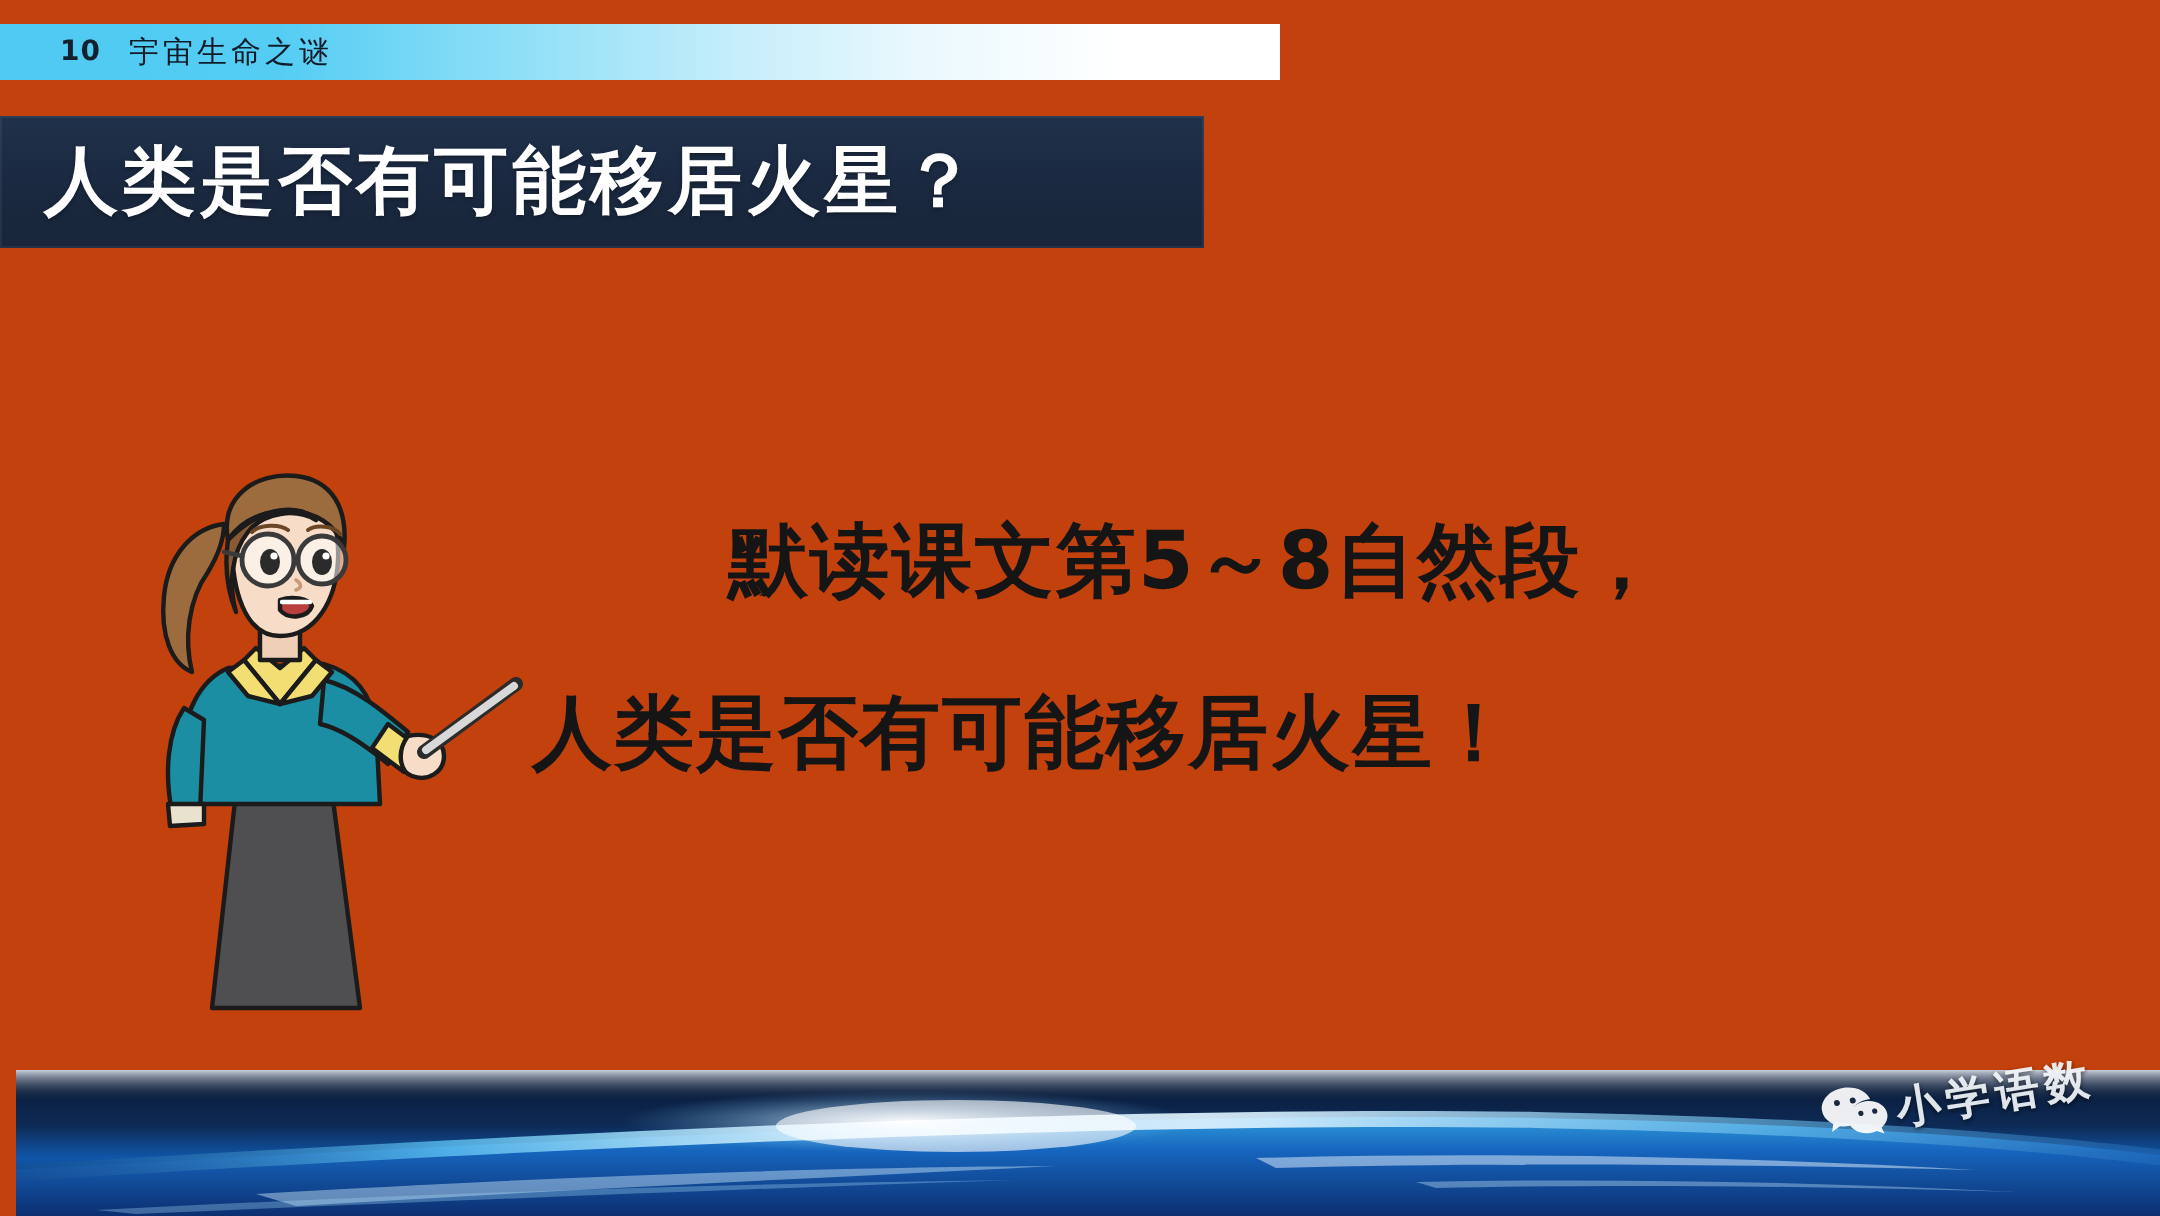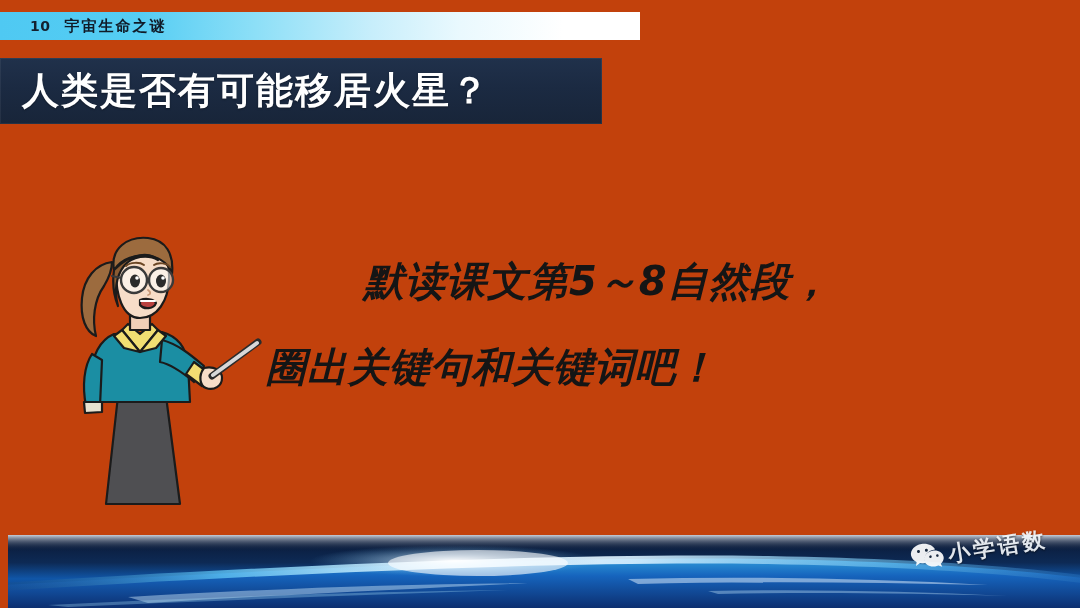--- a/index.html
+++ b/index.html
@@ -49,21 +49,21 @@
   }
   .lesson-num {
     font-size: 14px;
     color: #14202e;
     font-weight: 600;
     letter-spacing: .5px;
   }
   .lesson-title {
     font-size: 15px;
     color: #101b28;
-    font-weight: 700;
+    font-weight: 400;
     letter-spacing: 2px;
   }
 
   
   .title-banner {
     position: absolute;
     left: 0;
     top: 58px;
     width: 602px;
     height: 66px;
@@ -98,21 +98,20 @@
     top: 88px;
     width: 700px;
   }
   .instr-line {
     color: #151515;
     font-size: 40px;
     font-weight: 700;
     letter-spacing: 1px;
     line-height: 86px;
     white-space: nowrap;
-    font-style: italic;
   }
   .instr-line.line1 { padding-left: 106px; }
   .instr-line.line2 { padding-left: 8px; }
 
   
   .teacher {
     position: absolute;
     left: 62px;
     top: 86px;
     width: 200px;
@@ -240,21 +239,21 @@
           <path d="M86 54 C89 56 89 58 86 59" fill="none" stroke="#c99a78" stroke-width="1.8"></path>
 
           <path d="M150 140 L196 106" stroke="#2b2b2b" stroke-width="7" stroke-linecap="round"></path>
           <path d="M151 139 L195 107" stroke="#d8d8d8" stroke-width="4" stroke-linecap="round"></path>
         </g>
       </svg>
     </div>
 
     <div class="instructions">
       <div class="instr-line line1">默读课文第5～8自然段，</div>
-      <div class="instr-line line2">圈出关键句和关键词吧！</div>
+      <div class="instr-line line2">人类是否有可能移居火星！</div>
     </div>
 
   </div>
 
   <div class="space-strip">
     <svg width="1072" height="73" viewBox="0 0 1072 73" preserveAspectRatio="none" xmlns="http://www.w3.org/2000/svg">
       <defs>
         <linearGradient id="skyGrad" x1="0" y1="0" x2="0" y2="1">
           <stop offset="0%" stop-color="#0a1732"></stop>
           <stop offset="38%" stop-color="#0d2a55"></stop>

